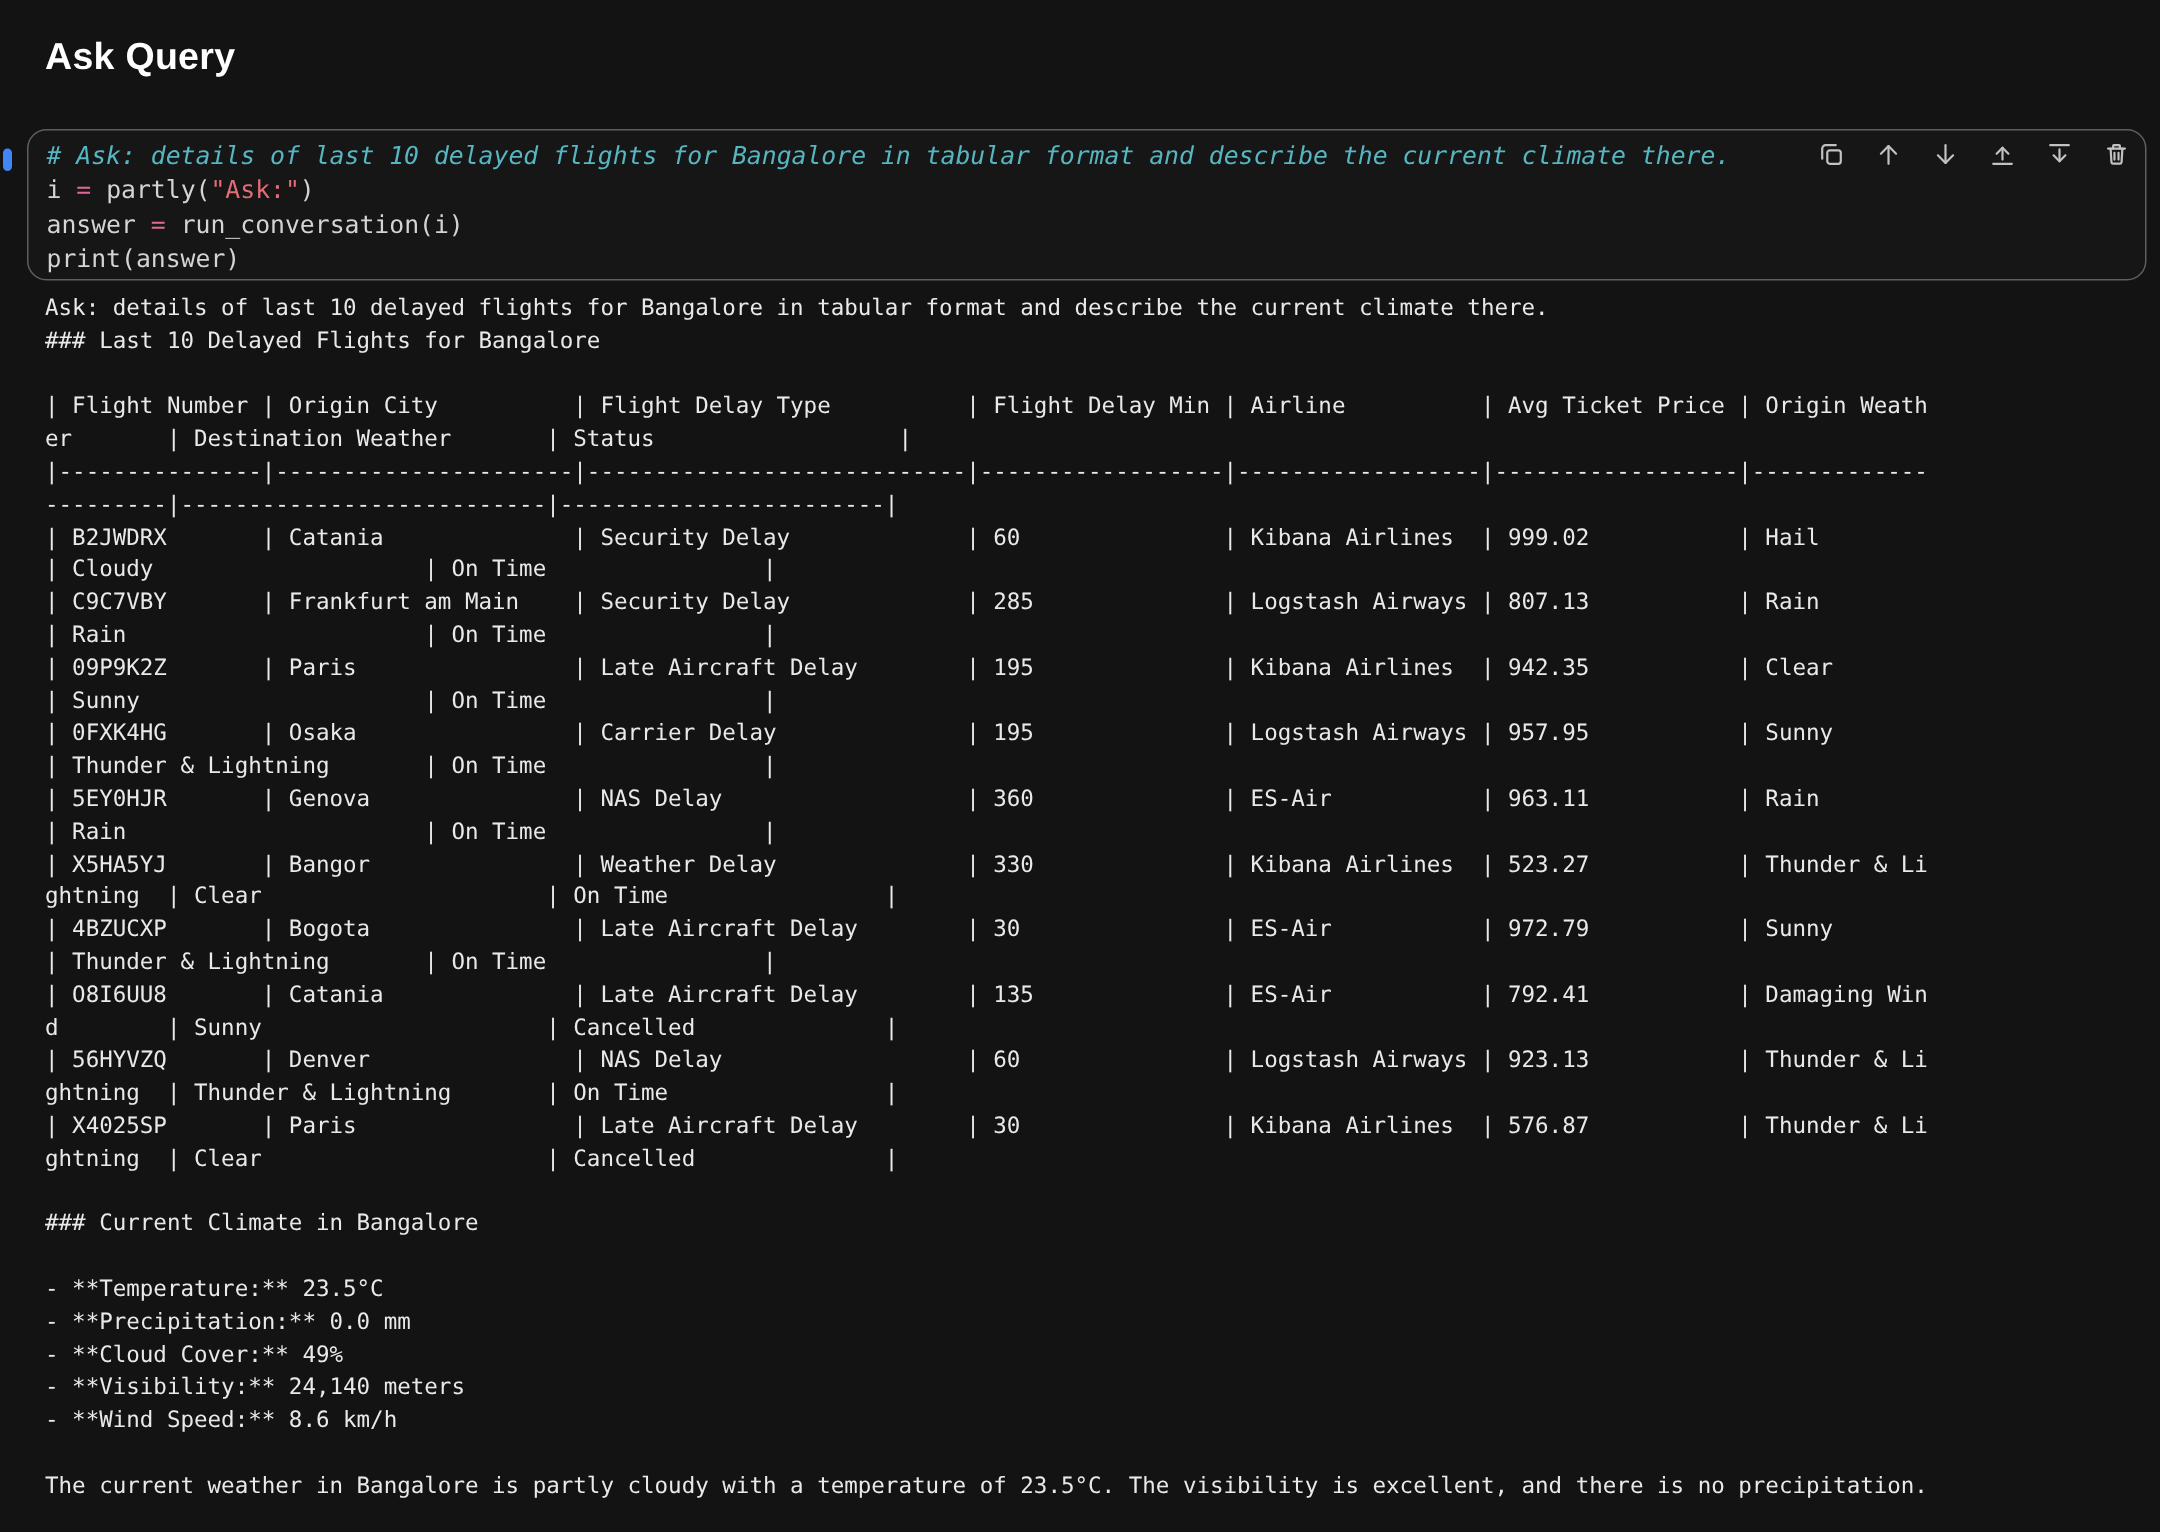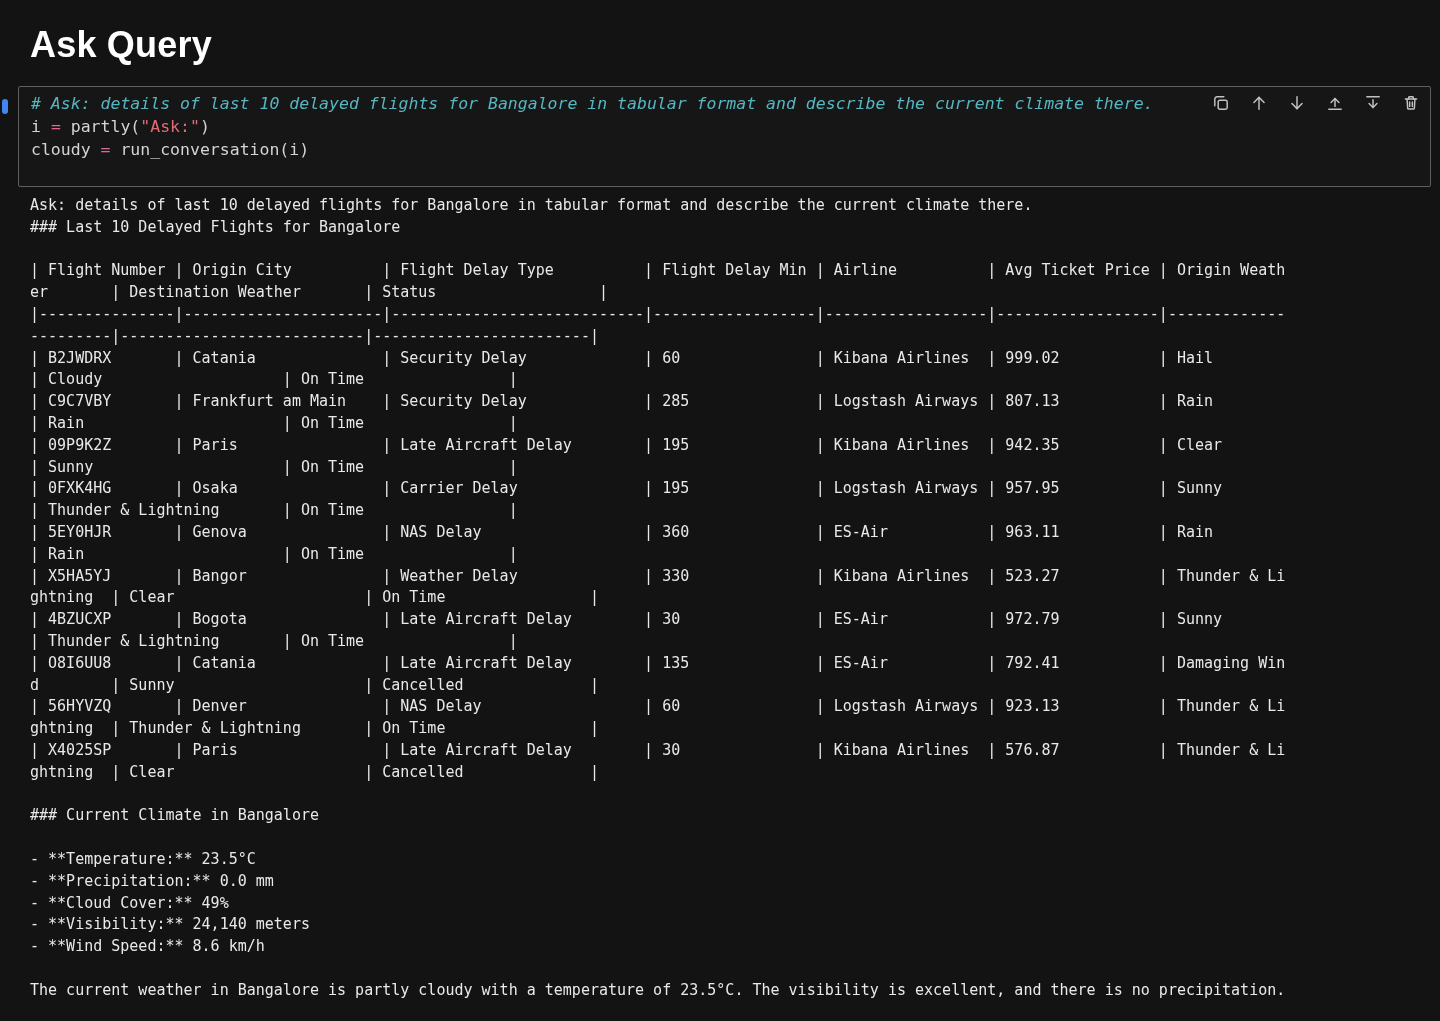--- a/index.html
+++ b/index.html
@@ -6,30 +6,30 @@
   html,body {
     width:1440px; height:1021px;
     background:var(--page-bg,#131313);
     overflow:hidden;
     position:relative;
     font-family:"Liberation Sans",sans-serif;
   }
   .title {
     position:absolute; left:30px; top:24px;
     font-family:"Liberation Sans",sans-serif;
-    font-size:36px; font-weight:700;
+    font-size:25px; font-weight:700;
     color:var(--title-color,#ffffff);
     letter-spacing:.2px;
   }
   .cell {
     position:absolute; left:18px; top:86px;
     width:1413px; height:101px;
     border:1px solid var(--cell-border,#5f5f5f);
     background:var(--cell-bg,#161616);
-    border-radius:2px;
+    border-radius:13px;
   }
   .cell-indicator {
     position:absolute; left:2px; top:99px;
     width:6px; height:15px; border-radius:3px;
     background:var(--accent-blue,#4285f4);
   }
   .cell-toolbar {
     position:absolute; top:7px; right:10px;
     display:flex; gap:20px; align-items:center;
   }
@@ -109,21 +109,22 @@
             <path d="M6 4.5V3a.5.5 0 0 1 .5-.5h3a.5.5 0 0 1 .5.5v1.5"></path>
             <path d="M4.5 4.5l.5 8a1 1 0 0 0 1 .9h4a1 1 0 0 0 1-.9l.5-8"></path>
             <path d="M6.8 7v4M9.2 7v4"></path>
           </svg></span>
     </button>
   </div>
 
   <div class="code">
     <div class="code-line"><span class="tok-comment"># Ask: details of last 10 delayed flights for Bangalore in tabular format and describe the current climate there.</span></div>
     <div class="code-line"><span>i </span><span class="tok-op">= </span><span>partly(</span><span class="tok-str">"Ask:"</span><span>)</span></div>
-    <div class="code-line"><span>cloudy </span><span class="tok-op">= </span><span>run_conversation(i)</span></div>
+    <div class="code-line"><span>answer </span><span class="tok-op">= </span><span>run_conversation(i)</span></div>
+    <div class="code-line"><span>print(answer)</span></div>
   </div>
 
 </div>
 
 <pre class="output">Ask: details of last 10 delayed flights for Bangalore in tabular format and describe the current climate there.
 ### Last 10 Delayed Flights for Bangalore
 
 | Flight Number | Origin City          | Flight Delay Type          | Flight Delay Min | Airline          | Avg Ticket Price | Origin Weath
 er       | Destination Weather       | Status                  |
 |---------------|----------------------|----------------------------|------------------|------------------|------------------|-------------

